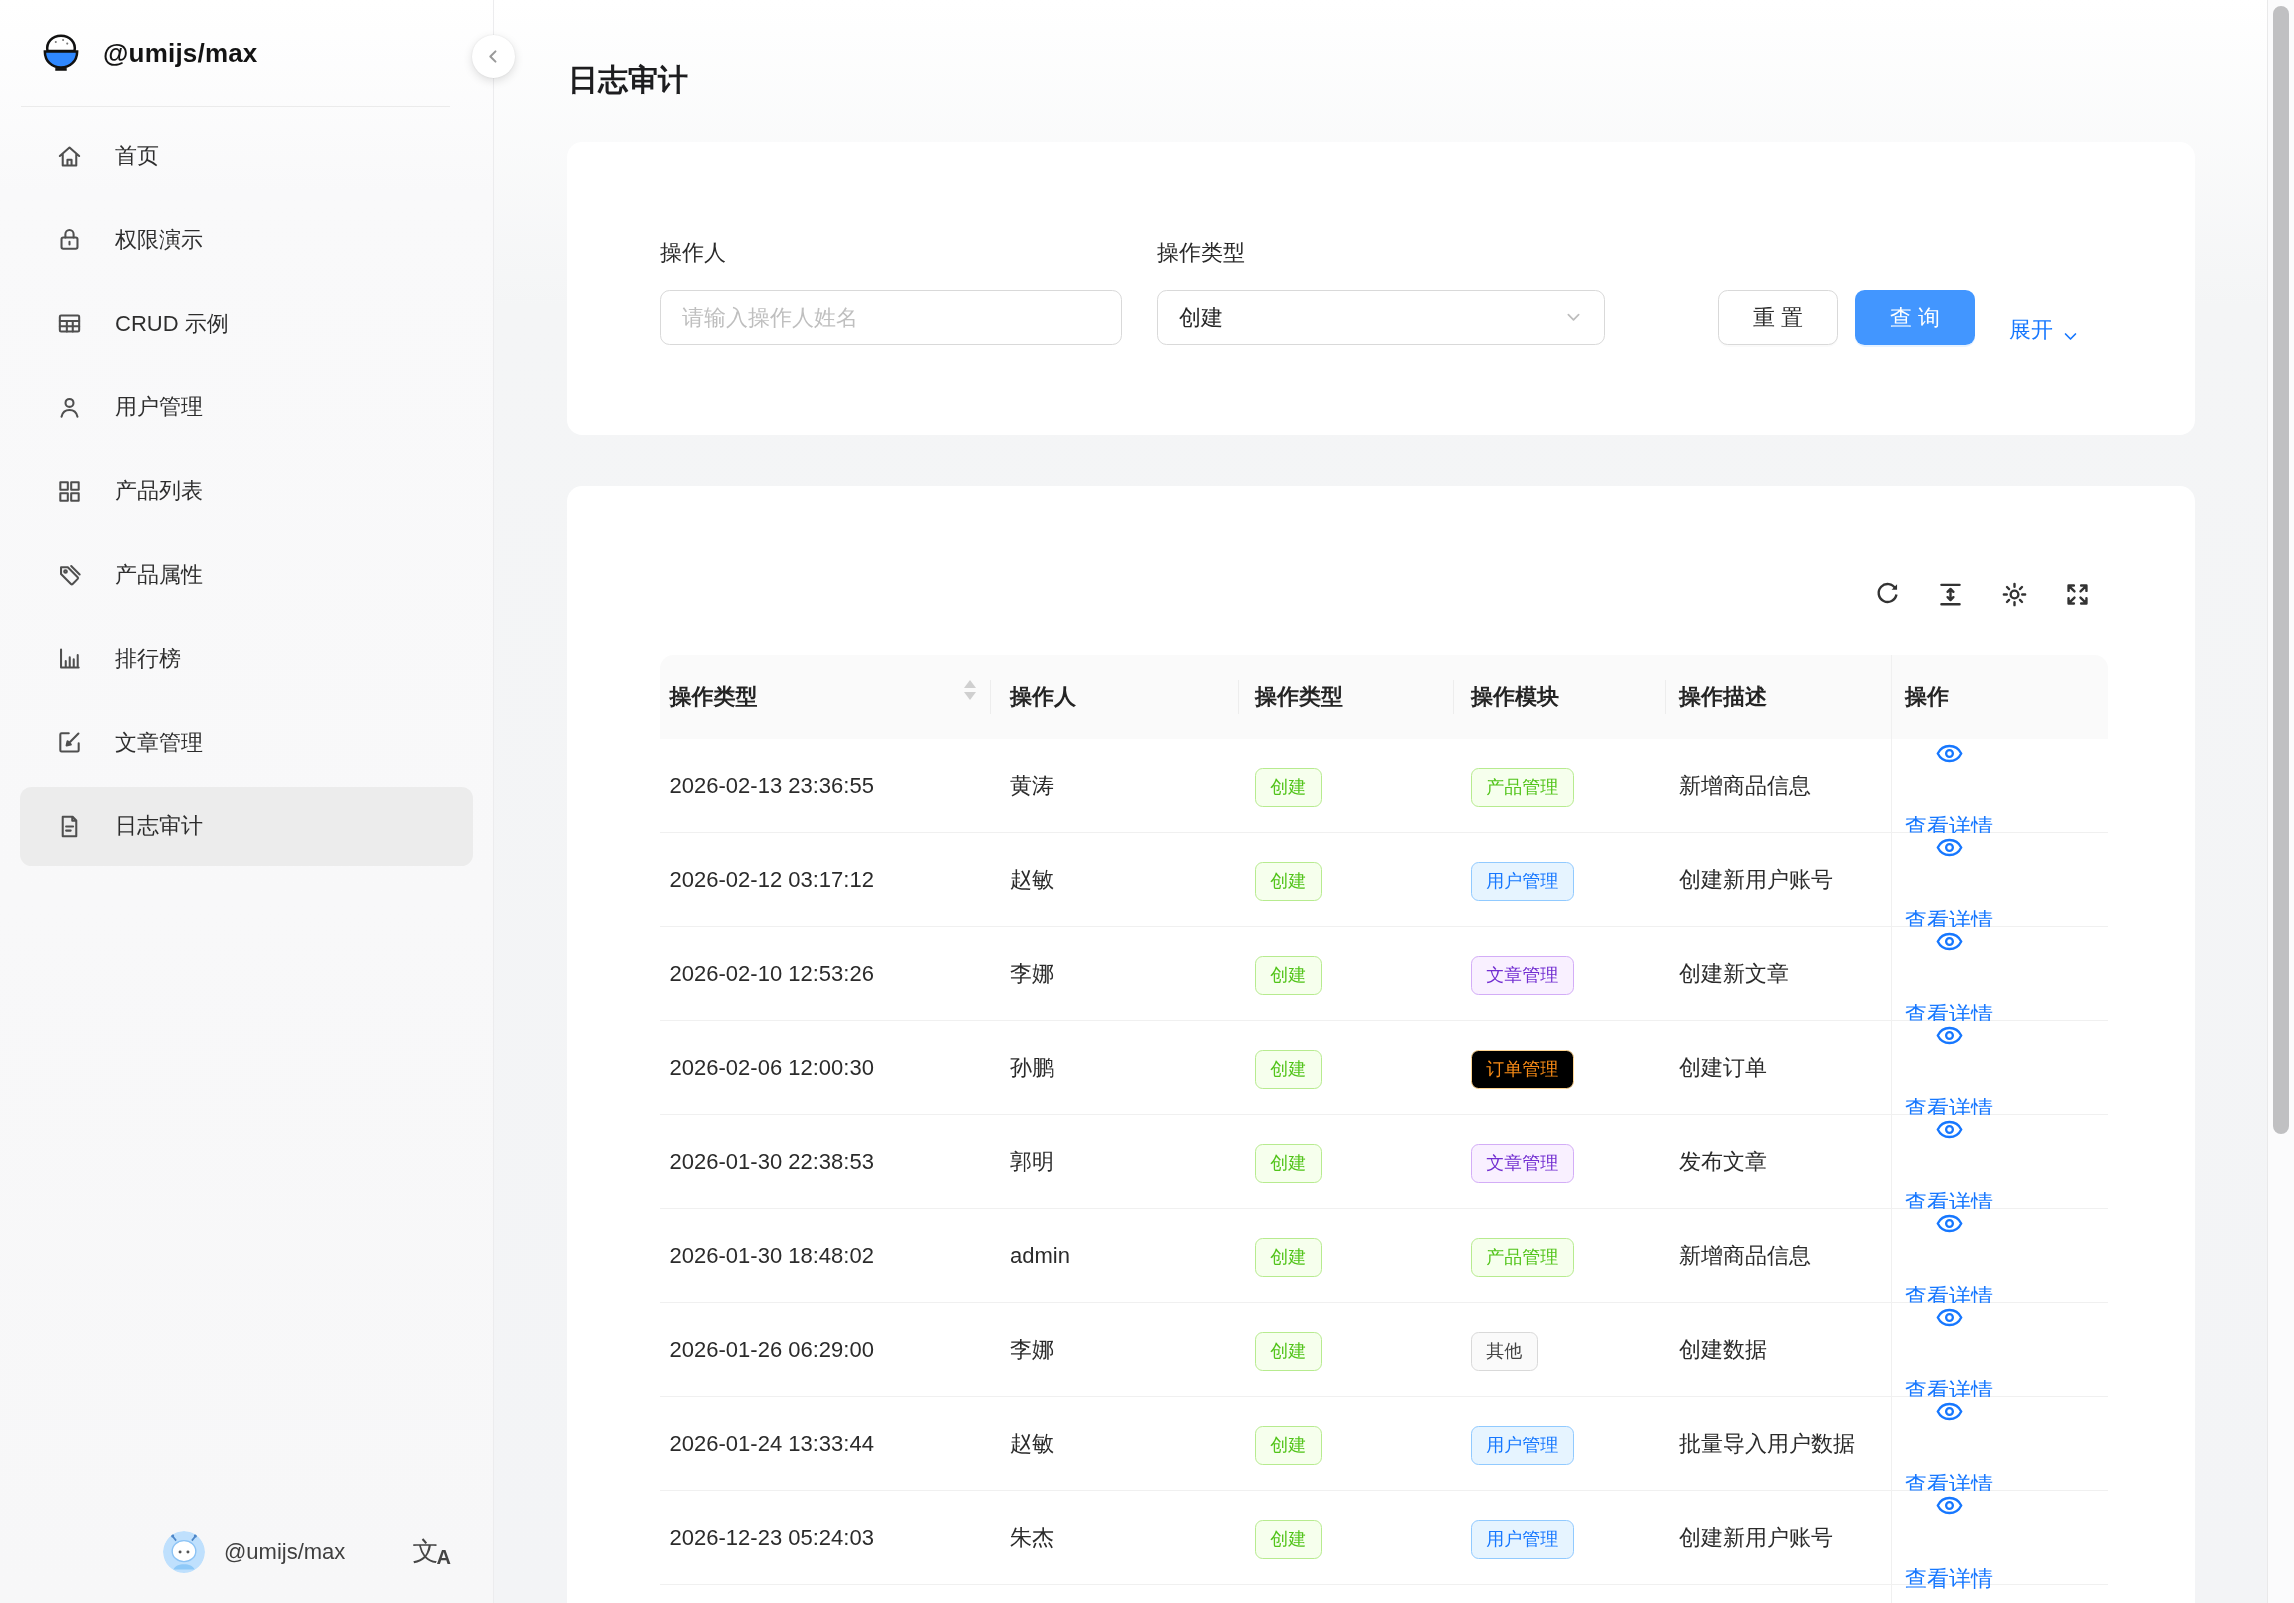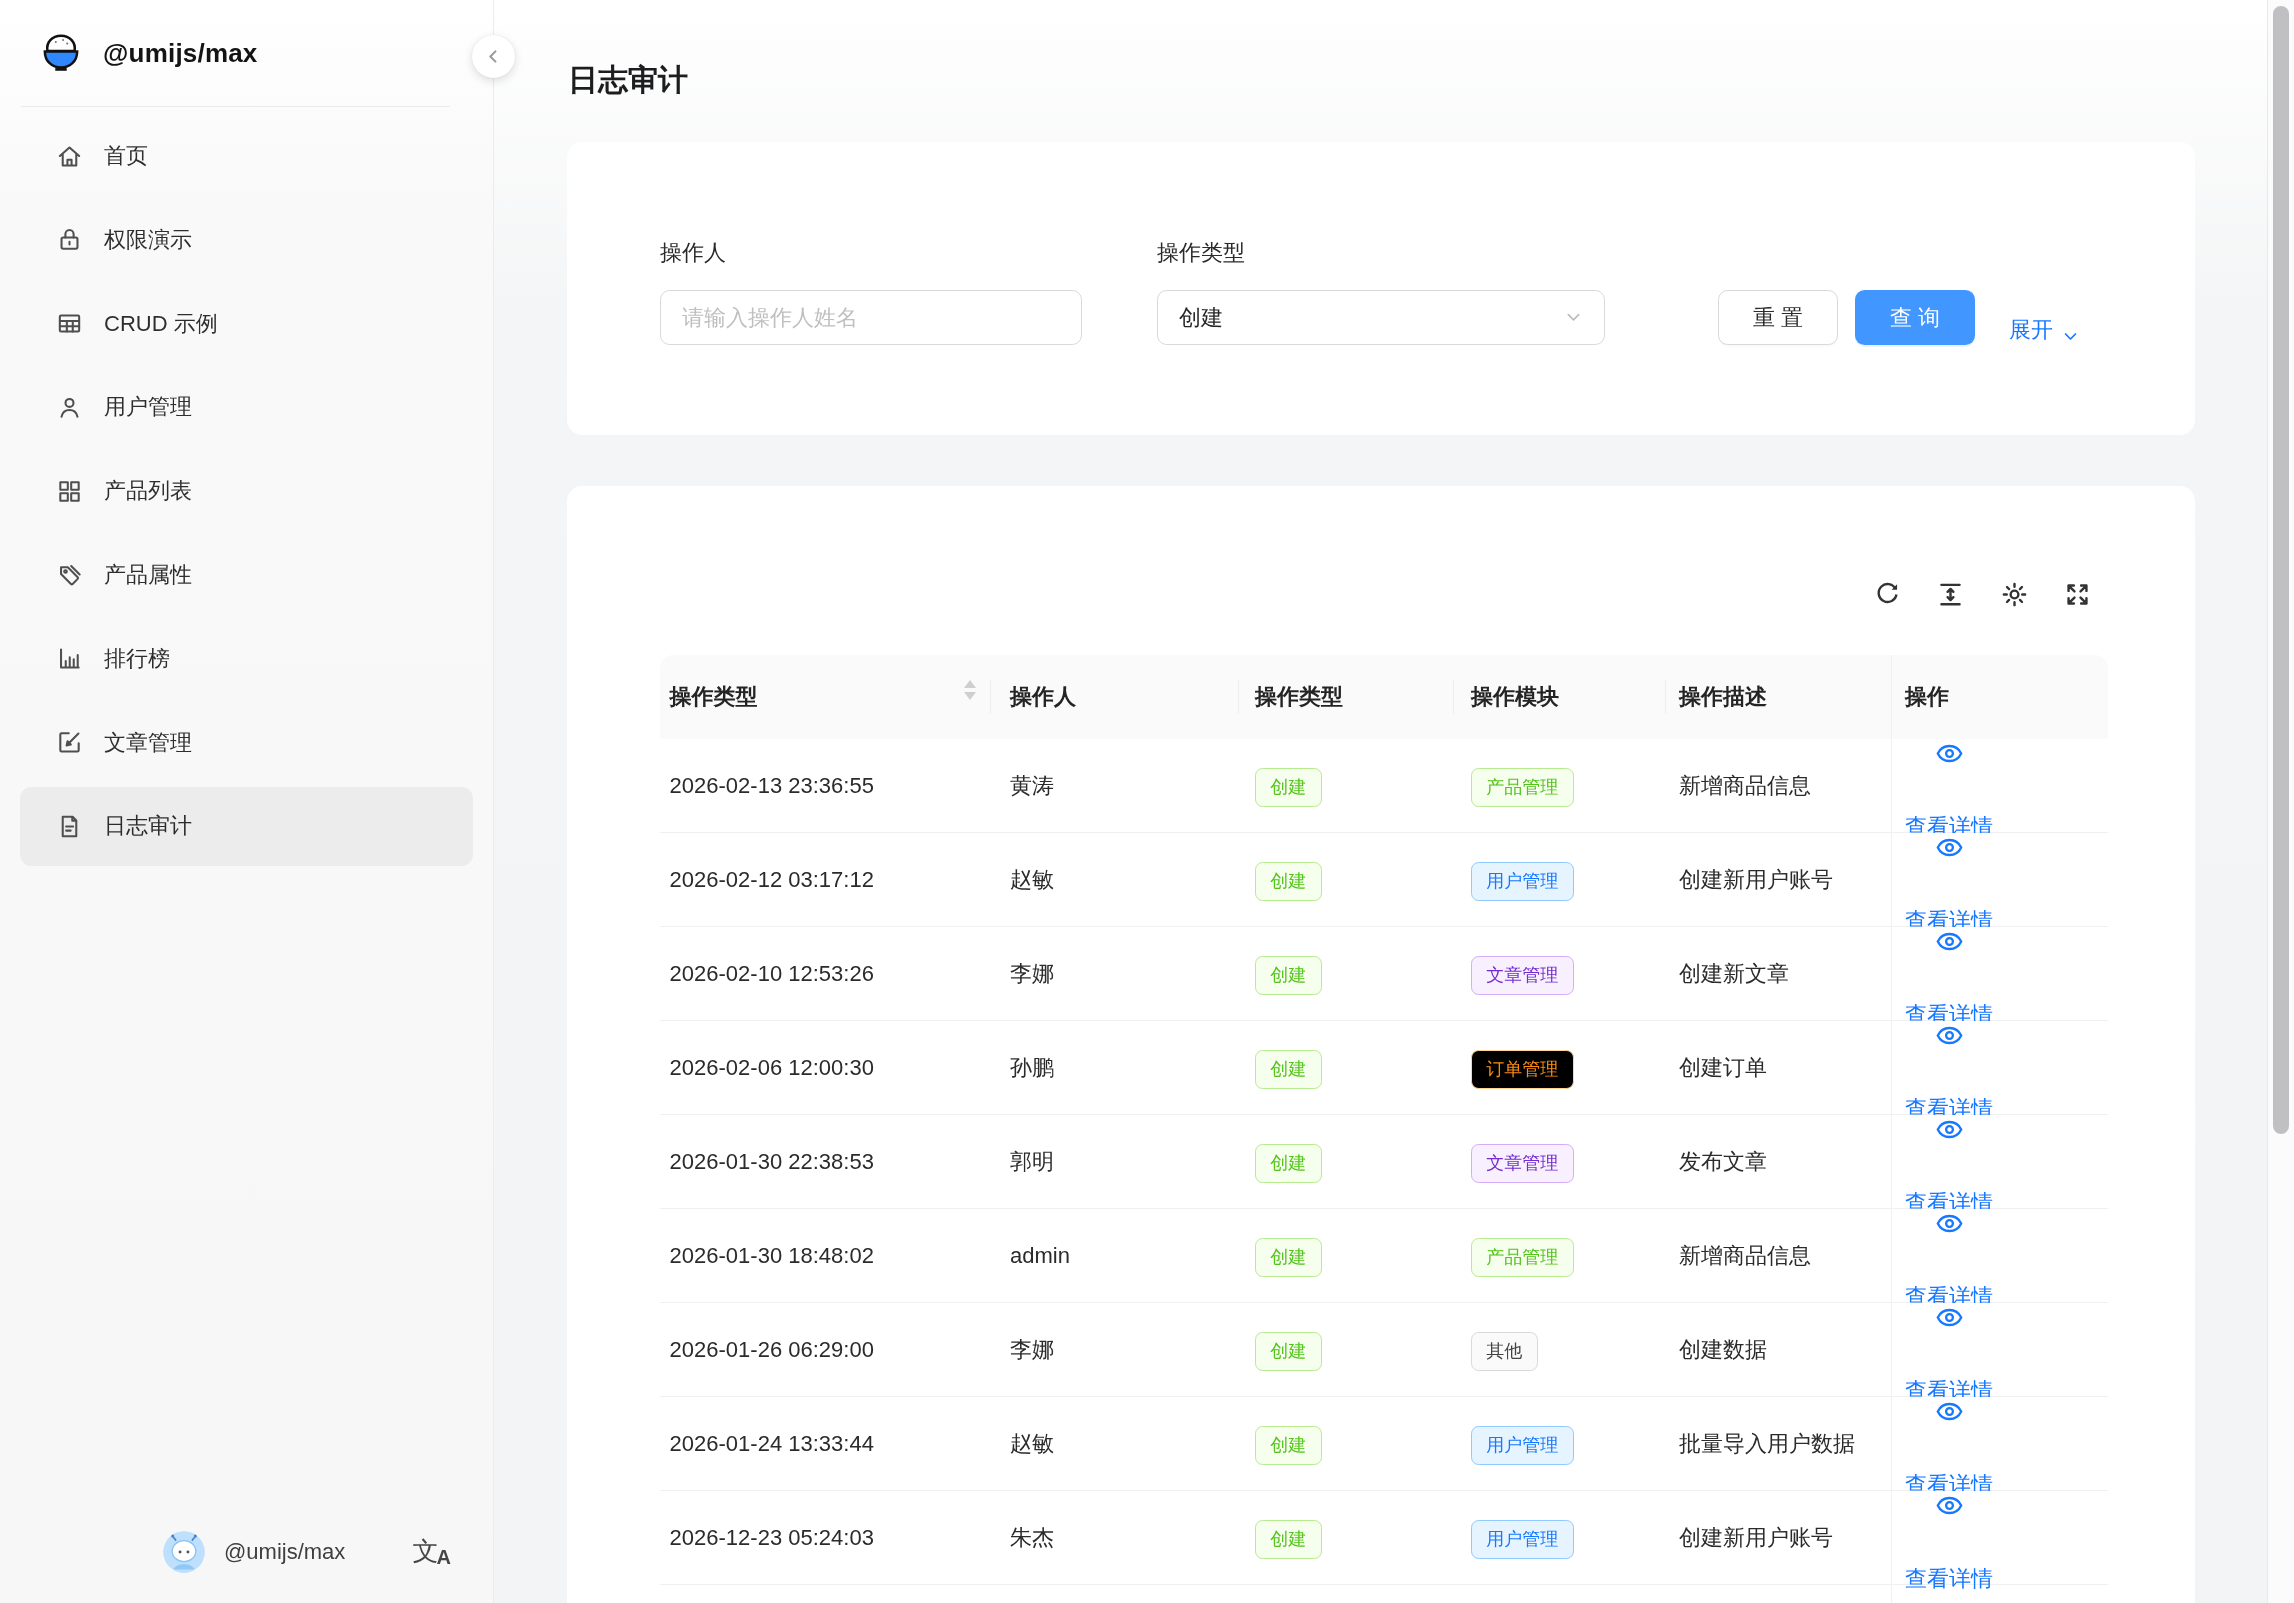--- a/index.html
+++ b/index.html
@@ -10,21 +10,21 @@
   
   .sidebar{position:absolute;left:0;top:0;bottom:0;width:494px;z-index:2;
            background:linear-gradient(180deg,#ffffff 0%,#f9f9fa 191px,#f7f7f8 100%);
            border-right:1px solid #ececee;}
   .logo-row{height:107px;display:flex;align-items:center;gap:17px;padding-left:36px;position:relative;}
   .logo-row::after{content:'';position:absolute;left:21px;right:43px;bottom:0;border-bottom:1px solid #ebebeb;}
   .logo-row svg{width:50px;height:50px;flex:0 0 auto;}
   .brand{font-size:26px;font-weight:700;color:#141414;letter-spacing:0.2px;}
   .menu{padding:9.6px 20px 0;}
   .menu-item{height:79px;margin-bottom:4.8px;border-radius:11.5px;display:flex;align-items:center;
-             gap:20px;padding-left:35px;cursor:pointer;}
+             gap:31px;padding-left:35px;cursor:pointer;}
   .menu-item.selected{background:#ececec;}
   .menu-item svg{width:29px;height:29px;color:#4f4f4f;flex:0 0 auto;}
   .menu-item .mi-label{font-size:22px;color:rgba(0,0,0,.82);}
   .side-footer{position:absolute;left:0;right:0;bottom:0;height:90px;display:flex;align-items:center;
                padding:0 42px 13.4px 163px;gap:19px;}
   .side-footer svg.avatar{width:42px;height:42px;border-radius:50%;}
   .side-footer .uname{font-size:22px;color:#3f3f3f;}
   .lang-icon{margin-left:auto;color:#454545;font-size:26px;line-height:1;cursor:pointer;user-select:none;}
   .lang-icon b{font-size:20px;font-weight:700;vertical-align:-3.8px;margin-left:-1.9px;}
   .collapse-btn{position:absolute;left:472px;top:35px;width:43px;height:43px;border-radius:50%;
@@ -32,21 +32,21 @@
                 display:flex;align-items:center;justify-content:center;color:#9a9a9a;z-index:5;cursor:pointer;}
   .collapse-btn svg{width:19px;height:19px;}
 
   
   .page-title{position:absolute;left:568px;top:40px;font-size:30px;font-weight:700;color:#1d1d1f;}
 
   .card{position:absolute;background:#fff;border-radius:15.3px;}
   .filter-card{left:567px;top:142px;width:1628px;height:293px;}
   .f-label{position:absolute;font-size:22px;color:#2a2a2a;top:96px;}
   .f-label.l1{left:93px;} .f-label.l2{left:590px;}
-  .f-input{position:absolute;left:93px;top:148px;width:422px;height:55px;border:1px solid #d9d9d9;
+  .f-input{position:absolute;left:93px;top:148px;width:462px;height:55px;border:1px solid #d9d9d9;
            border-radius:9.6px;padding:0 21px;font-size:22px;color:#262626;outline:none;background:#fff;}
   .f-input::placeholder{color:#bfbfbf;}
   .f-select{position:absolute;left:590px;top:148px;width:448px;height:55px;border:1px solid #d9d9d9;
             border-radius:9.6px;display:flex;align-items:center;padding:0 21px;font-size:22px;color:#262626;
             background:#fff;cursor:pointer;}
   .f-select .sel-caret{margin-left:auto;color:#bdbdbd;display:flex;}
   .f-select svg{width:19px;height:19px;}
   .btn{position:absolute;top:148px;height:55px;width:120px;border-radius:9.6px;font-size:22px;
        display:flex;align-items:center;justify-content:center;cursor:pointer;border:1px solid transparent;}
   .btn-reset{left:1151px;background:#fff;border-color:#d9d9d9;color:#2c2c2c;box-shadow:0 1.9px 0 rgba(0,0,0,.02);}

